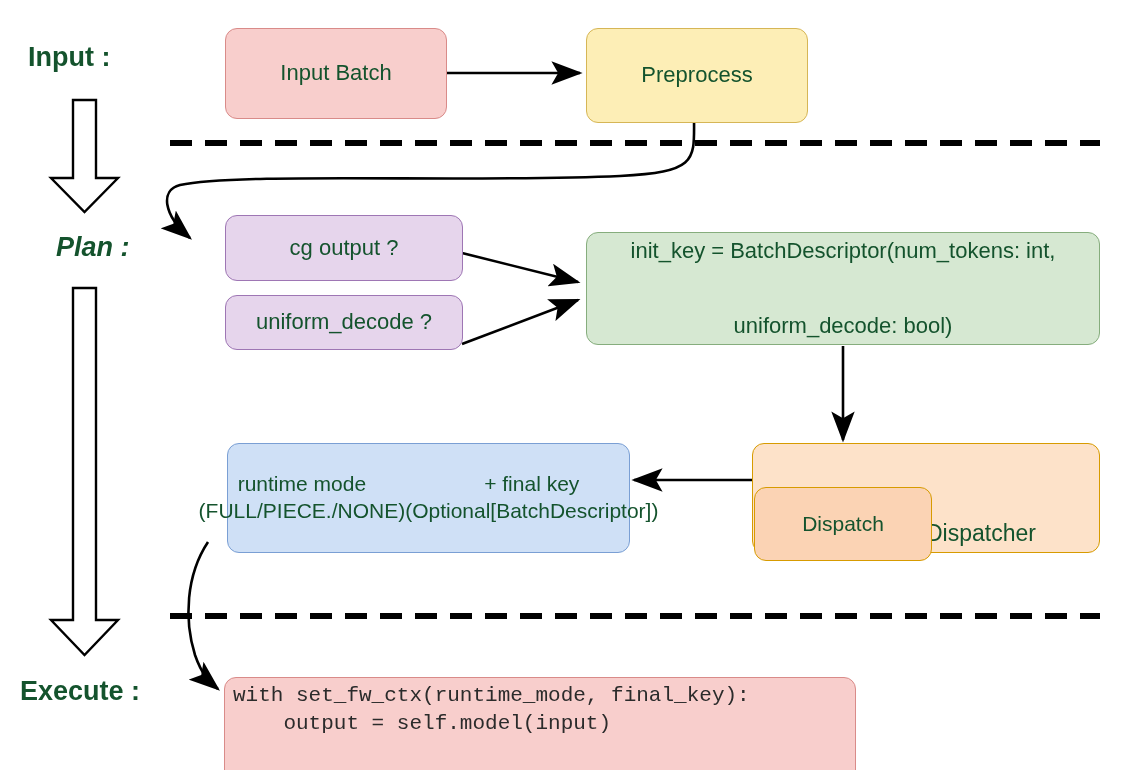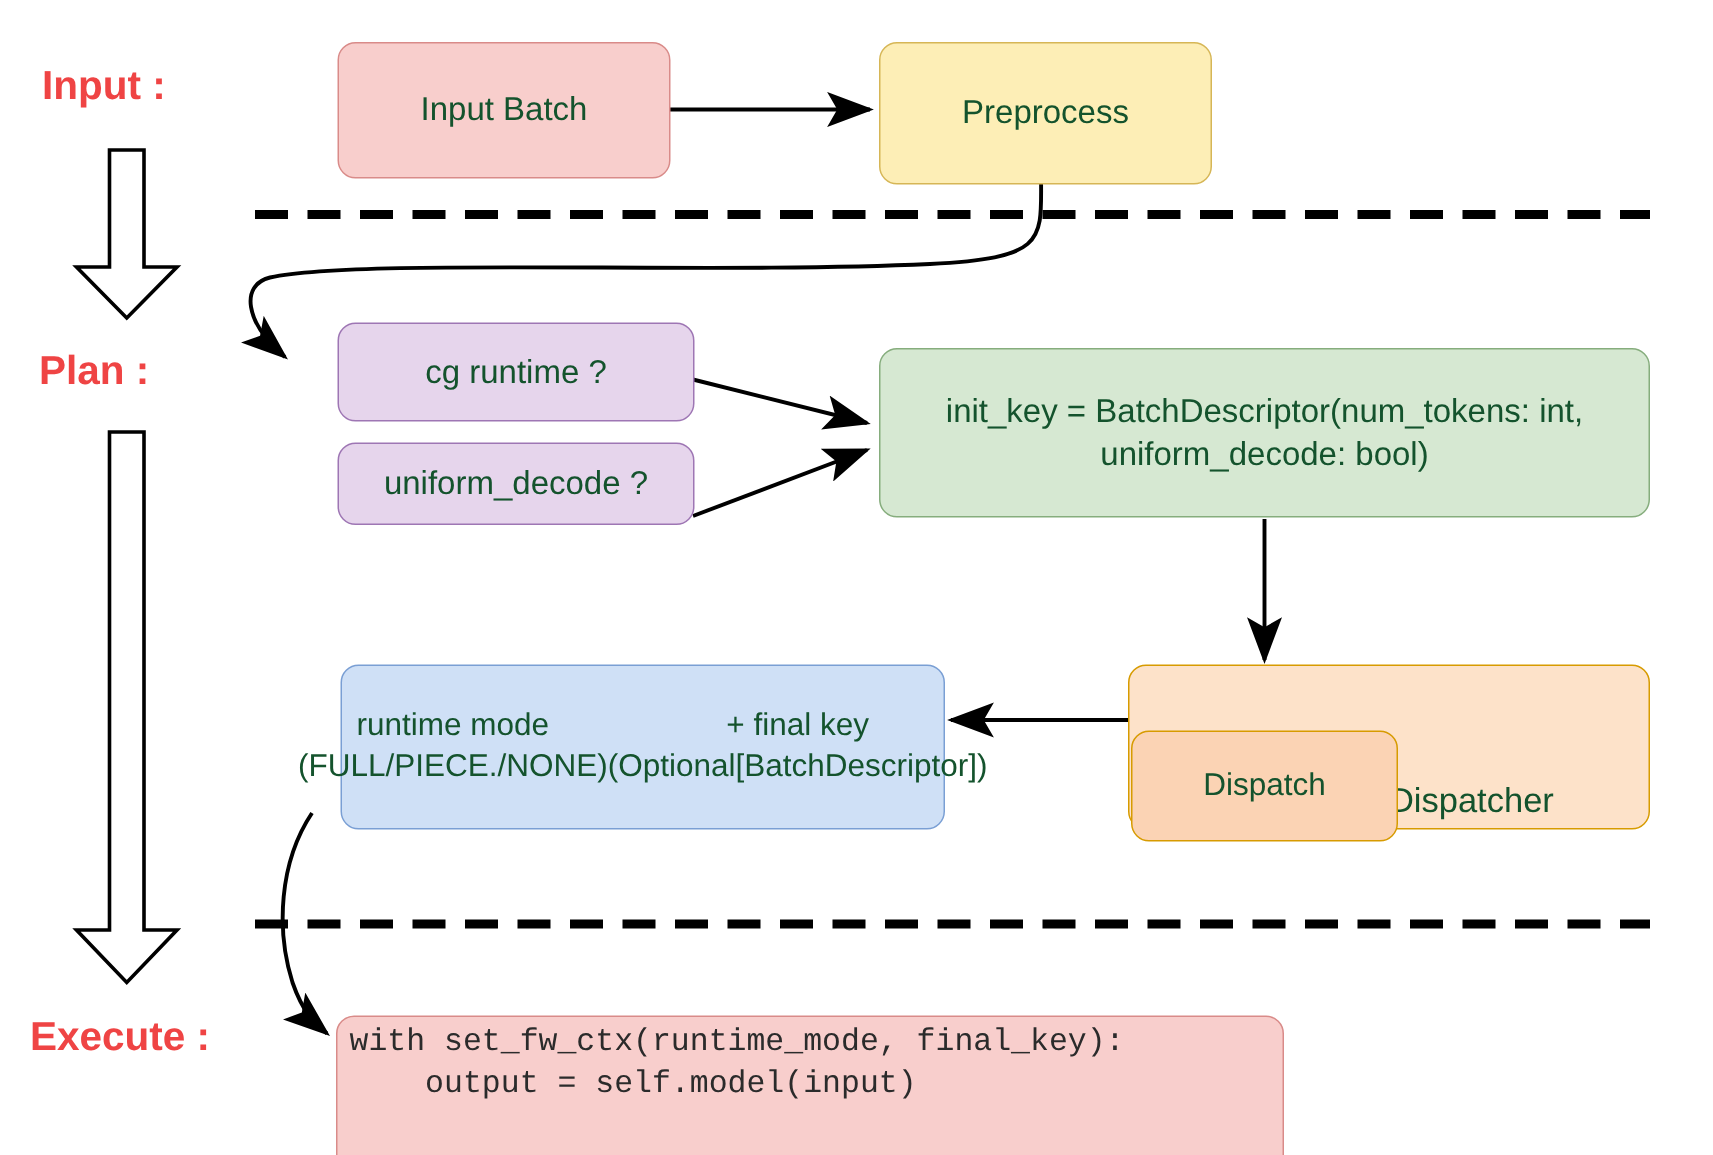--- a/index.html
+++ b/index.html
@@ -7,21 +7,21 @@
        font-family:"Liberation Sans","DejaVu Sans",sans-serif;}
   #stage{position:relative;width:1142px;height:770px;background:#fff;}
 
   svg.layer{position:absolute;left:0;top:0;width:1142px;height:770px;}
   #edges{pointer-events:none;}
 
   .stage-label{
     position:absolute;
     font-weight:bold;
     font-size:27px;
-    color:#ef4444;
+    color:#14532d;
     letter-spacing:0px;
     white-space:nowrap;
   }
 
   .node{
     position:absolute;
     box-sizing:border-box;
     border:1.6px solid;
     border-radius:12px;
     display:flex;
@@ -29,21 +29,21 @@
     justify-content:center;
     text-align:center;
     font-size:22px;
     color:#14532d;
     line-height:1.28;
     padding:4px 10px;
   }
   .n-red{background:#f8cecc;border-color:#d98b89;}
   .n-yellow{background:#fdeeb6;border-color:#d6b656;}
   .n-purple{background:#e6d5ec;border-color:#9e76b4;}
-  .n-green{background:#d6e8d2;border-color:#86ad7d;}
+  .n-green{background:#d6e8d2;border-color:#86ad7d;justify-content:space-between;}
   .n-blue{background:#cfe0f6;border-color:#7a9fd4;}
   .n-orange-outer{background:#fde2c9;border-color:#d79b00;align-items:center;justify-content:flex-end;}
   .n-orange-inner{background:#fbd3b4;border-color:#d79b00;margin-top:44px;}
 
   .code{
     font-family:"Liberation Mono","DejaVu Sans Mono",monospace;
     font-size:21px;
     text-align:left;
     justify-content:flex-start;
     white-space:pre;
@@ -90,33 +90,33 @@
     <line x1="462" y1="344" x2="578" y2="300" stroke="#000" stroke-width="2.6" marker-end="url(#arrowheadthin)"></line>
 
     <line x1="843" y1="346" x2="843" y2="440" stroke="#000" stroke-width="2.6" marker-end="url(#arrowheadthin)"></line>
 
     <line x1="752" y1="480" x2="634" y2="480" stroke="#000" stroke-width="2.6" marker-end="url(#arrowheadthin)"></line>
 
     <path d="M 208,542 C 186,575 184,620 195,655 C 203,678 212,684 218,689" fill="none" stroke="#000" stroke-width="2.6" marker-end="url(#arrowheadthin)"></path>
   </svg>
 
   <div class="stage-label" style="left:28px; top:42px;">Input :</div>
-  <div class="stage-label" style="left:26px; top:232px;">Plan :</div>
+  <div class="stage-label" style="left:56px; top:232px;font-style:italic;">Plan :</div>
   <div class="stage-label" style="left:20px; top:676px;">Execute :</div>
 
   <div class="node n-red" style="left:225px; top:28px; width:222px; height:91px;">
     <span>Input Batch</span>
   </div>
 
   <div class="node n-yellow" style="left:586px; top:28px; width:222px; height:95px;">
     <span>Preprocess</span>
   </div>
 
   <div class="node n-purple" style="left:225px; top:215px; width:238px; height:66px;">
-    <span>cg runtime ?</span>
+    <span>cg output ?</span>
   </div>
 
   <div class="node n-purple" style="left:225px; top:295px; width:238px; height:55px;justify-content:center;">
     <span>uniform_decode ?</span>
   </div>
 
   <div class="node n-green" style="left:586px; top:232px; width:514px; height:113px; flex-direction:column;">
     <span>init_key = BatchDescriptor(num_tokens: int,</span>
     <span>uniform_decode: bool)</span>
   </div>

